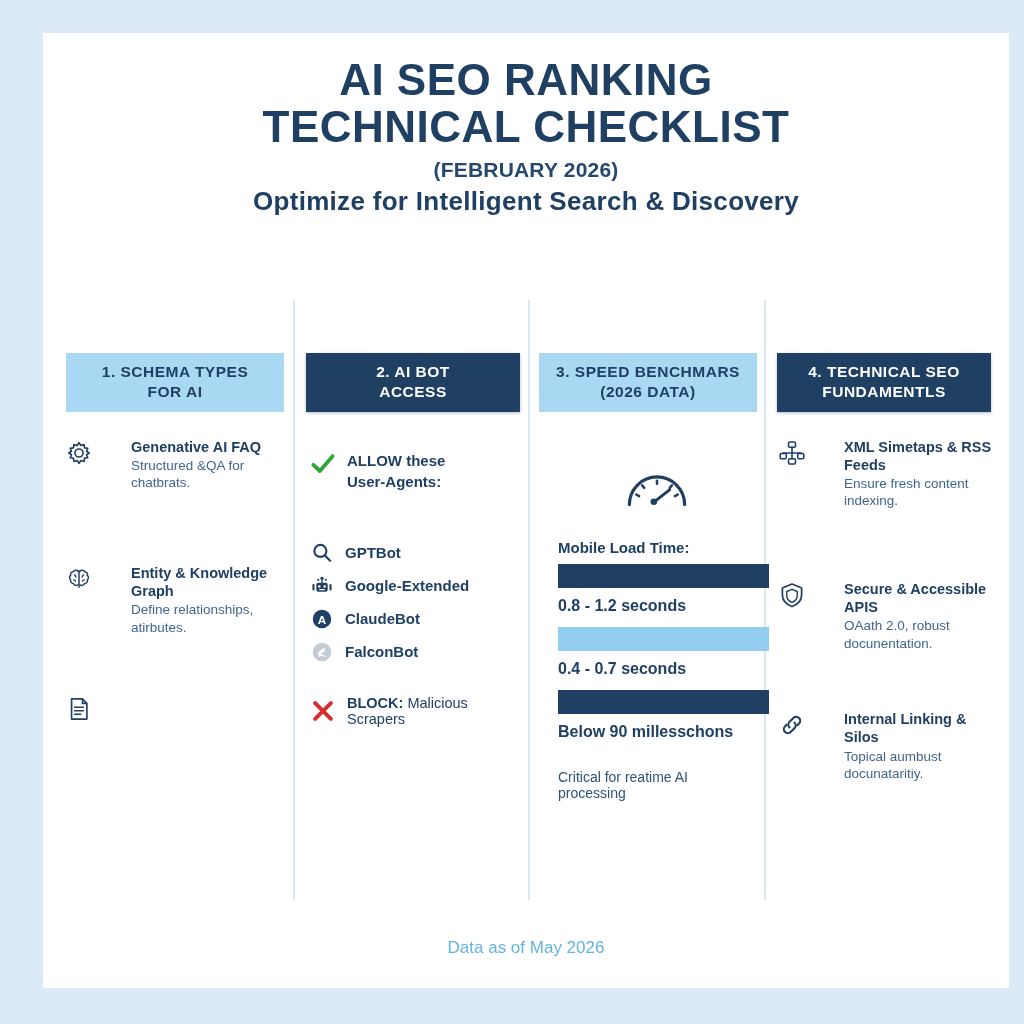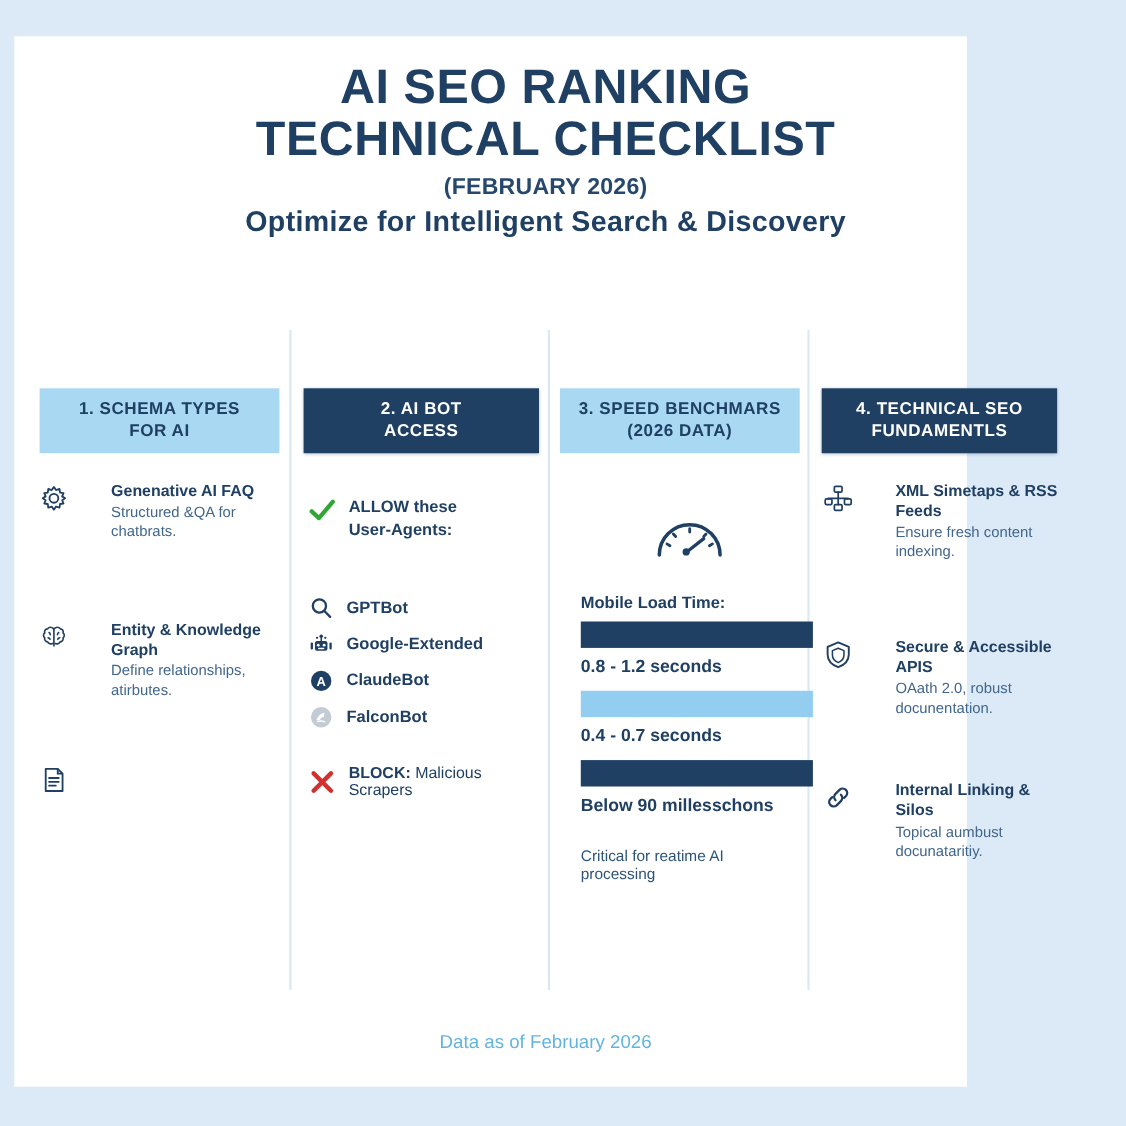--- a/index.html
+++ b/index.html
@@ -4,22 +4,22 @@
 <style>
   html,body{margin:0;padding:0;}
   body{
     width:1024px;height:1024px;
     background:#dceaf7;
     font-family:"Liberation Sans", sans-serif;
     overflow:hidden;
   }
   .page{
     position:absolute;
-    left:13px;top:33px;
-    width:866px;height:955px;
+    left:43px;top:33px;
+    width:966px;height:955px;
     background:#ffffff;
   }
   
   .title-block{
     position:absolute;left:0;top:0;width:966px;
     text-align:center;padding-top:24px;
   }
   .title-l1,.title-l2{
     color:#1f3f63;
     font-weight:bold;
@@ -316,15 +316,15 @@
           <span class="txt">
             <span class="t1">Internal Linking &amp; Silos</span>
             <span class="t2" style="display:block">Topical aumbust docunataritiy.</span>
           </span>
         </div>
       </div>
     </div>
   </div>
 
   <div style="position:absolute;left:0;top:905px;width:966px;text-align:center;
-              color:#62b4e0;font-size:17px;">Data as of February 2026</div>
+              color:#62b4e0;font-size:17px;">Data as of May 2026</div>
 
 </div>
 
 </body></html>

